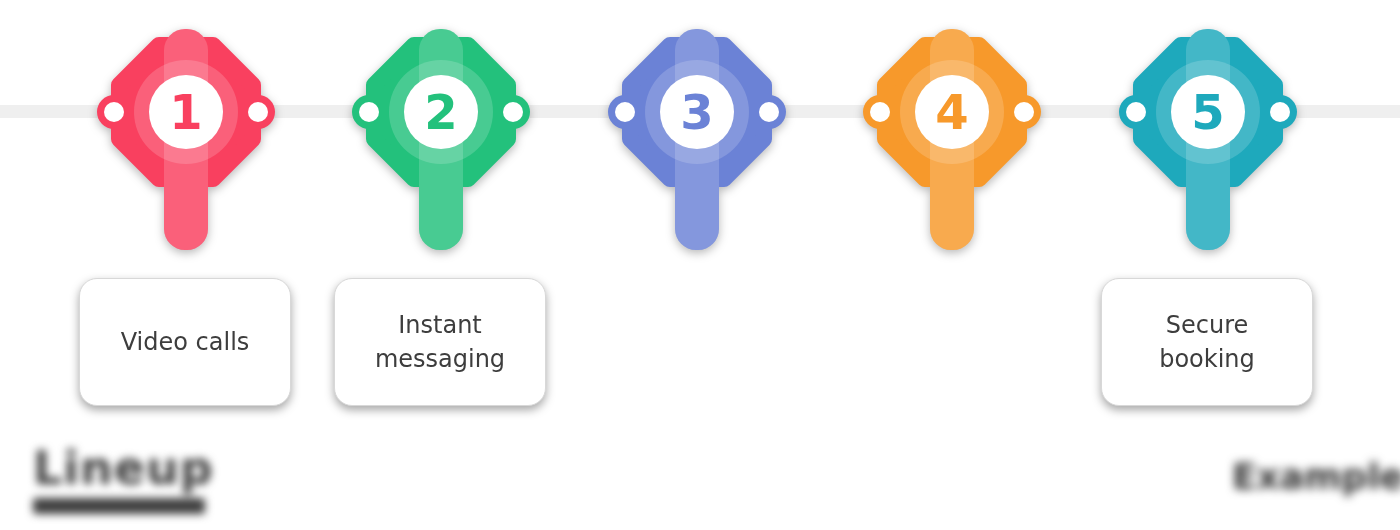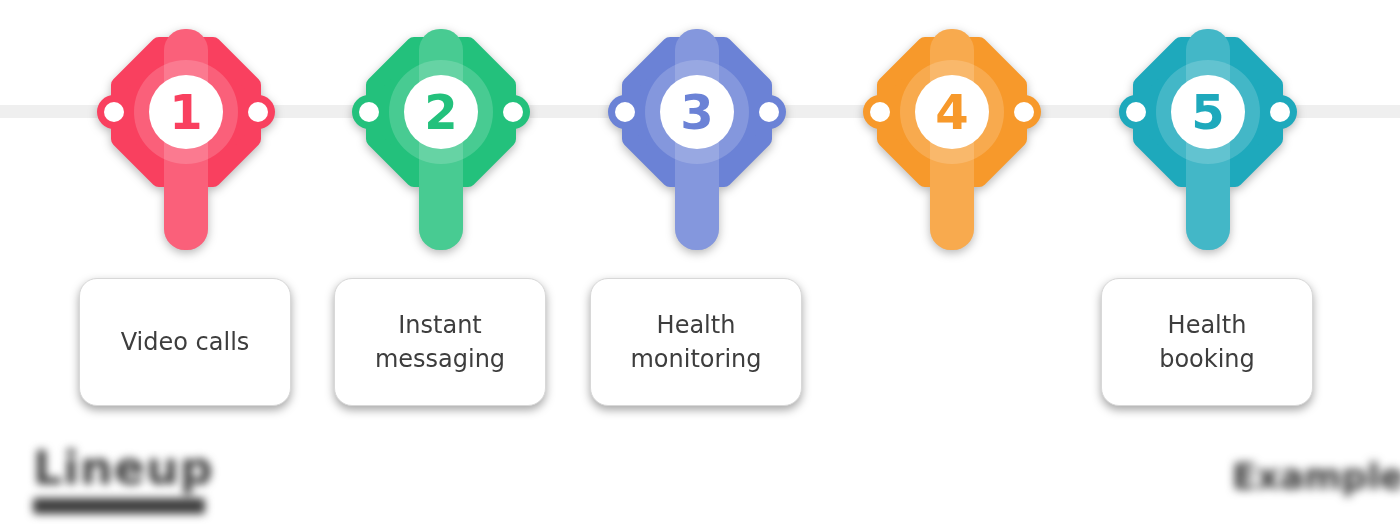--- a/index.html
+++ b/index.html
@@ -153,55 +153,52 @@
       <circle class="main" cx="161" cy="110" r="17"></circle>
       <path class="oct" d="M62,43 L116,43 L156,83 L156,137 L116,177 L62,177 L22,137 L22,83 Z"></path>
       <rect class="main" x="67" y="27" width="44" height="221" rx="21"></rect>
       <rect class="lite" x="67" y="27" width="44" height="221" rx="21"></rect>
       <circle class="lite" cx="89" cy="110" r="52"></circle>
       <circle class="white" cx="89" cy="110" r="37"></circle>
       <text class="num" x="89" y="127">3</text>
       <circle class="white" cx="17" cy="110" r="10"></circle>
       <circle class="white" cx="161" cy="110" r="10"></circle>
     </svg>
+  </div>
+
+  <div class="step" style="left: 863px; --c: #f7992b;">
+    <svg class="marker" width="178" height="256" viewBox="0 0 178 256">
+      <circle class="main" cx="17" cy="110" r="17"></circle>
+      <circle class="main" cx="161" cy="110" r="17"></circle>
+      <path class="oct" d="M62,43 L116,43 L156,83 L156,137 L116,177 L62,177 L22,137 L22,83 Z"></path>
+      <rect class="main" x="67" y="27" width="44" height="221" rx="21"></rect>
+      <rect class="lite" x="67" y="27" width="44" height="221" rx="21"></rect>
+      <circle class="lite" cx="89" cy="110" r="52"></circle>
+      <circle class="white" cx="89" cy="110" r="37"></circle>
+      <text class="num" x="89" y="127">4</text>
+      <circle class="white" cx="17" cy="110" r="10"></circle>
+      <circle class="white" cx="161" cy="110" r="10"></circle>
+    </svg>
+  </div>
+
+  <div class="step" style="left: 1119px; --c: #1ea9bc;">
+    <svg class="marker" width="178" height="256" viewBox="0 0 178 256">
+      <circle class="main" cx="17" cy="110" r="17"></circle>
+      <circle class="main" cx="161" cy="110" r="17"></circle>
+      <path class="oct" d="M62,43 L116,43 L156,83 L156,137 L116,177 L62,177 L22,137 L22,83 Z"></path>
+      <rect class="main" x="67" y="27" width="44" height="221" rx="21"></rect>
+      <rect class="lite" x="67" y="27" width="44" height="221" rx="21"></rect>
+      <circle class="lite" cx="89" cy="110" r="52"></circle>
+      <circle class="white" cx="89" cy="110" r="37"></circle>
+      <text class="num" x="89" y="127">5</text>
+      <circle class="white" cx="17" cy="110" r="10"></circle>
+      <circle class="white" cx="161" cy="110" r="10"></circle>
+    </svg>
     <div class="card">
-      <span class="label">Health monitoring</span>
-    </div>
-  </div>
-
-  <div class="step" style="left: 863px; --c: #f7992b;">
-    <svg class="marker" width="178" height="256" viewBox="0 0 178 256">
-      <circle class="main" cx="17" cy="110" r="17"></circle>
-      <circle class="main" cx="161" cy="110" r="17"></circle>
-      <path class="oct" d="M62,43 L116,43 L156,83 L156,137 L116,177 L62,177 L22,137 L22,83 Z"></path>
-      <rect class="main" x="67" y="27" width="44" height="221" rx="21"></rect>
-      <rect class="lite" x="67" y="27" width="44" height="221" rx="21"></rect>
-      <circle class="lite" cx="89" cy="110" r="52"></circle>
-      <circle class="white" cx="89" cy="110" r="37"></circle>
-      <text class="num" x="89" y="127">4</text>
-      <circle class="white" cx="17" cy="110" r="10"></circle>
-      <circle class="white" cx="161" cy="110" r="10"></circle>
-    </svg>
-  </div>
-
-  <div class="step" style="left: 1119px; --c: #1ea9bc;">
-    <svg class="marker" width="178" height="256" viewBox="0 0 178 256">
-      <circle class="main" cx="17" cy="110" r="17"></circle>
-      <circle class="main" cx="161" cy="110" r="17"></circle>
-      <path class="oct" d="M62,43 L116,43 L156,83 L156,137 L116,177 L62,177 L22,137 L22,83 Z"></path>
-      <rect class="main" x="67" y="27" width="44" height="221" rx="21"></rect>
-      <rect class="lite" x="67" y="27" width="44" height="221" rx="21"></rect>
-      <circle class="lite" cx="89" cy="110" r="52"></circle>
-      <circle class="white" cx="89" cy="110" r="37"></circle>
-      <text class="num" x="89" y="127">5</text>
-      <circle class="white" cx="17" cy="110" r="10"></circle>
-      <circle class="white" cx="161" cy="110" r="10"></circle>
-    </svg>
-    <div class="card">
-      <span class="label">Health booking</span>
+      <span class="label">Secure booking</span>
     </div>
   </div>
 
   <div class="logo-block">
     <div class="logo-text">Lineup</div>
     <div class="logo-bar"></div>
   </div>
 
   <div class="watermark">Example</div>
 

